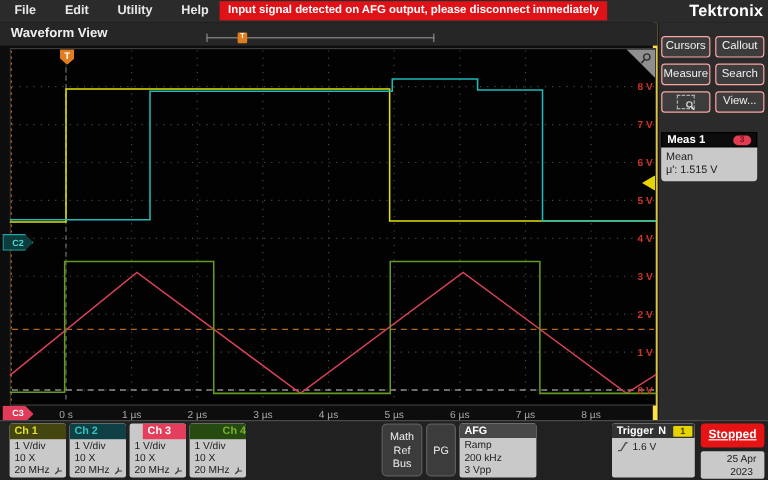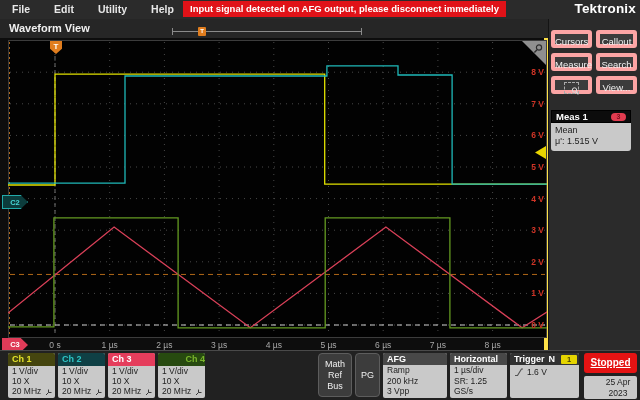--- a/index.html
+++ b/index.html
@@ -33,21 +33,21 @@
   
   .pos-badge { position:absolute; left:-6px; font-size:7.5px; font-weight:700; width:26px; height:14px; line-height:14px; text-align:center;
                clip-path:polygon(0 0,72% 0,100% 50%,72% 100%,0 100%); }
   #c2badge { top:155px; background:#0c3c3c; color:#49d8d8; border:1px solid #2aa; }
   #c3badge { top:298px; background:#e03b58; color:#fff; }
   
   #trig-arrow { position:absolute; right:1px; top:106px; width:11px; height:13px; background:#e8d400; clip-path:polygon(100% 0,100% 100%,0 50%); }
 
   
   #sidebar { position:absolute; left:549px; top:19px; width:91px; height:331px; background:#2b2b2b; }
-  .sbtn { position:absolute; width:41px; height:18px; background:#3c3c3c; border:4px solid #fca5a5; border-radius:3px;
+  .sbtn { position:absolute; width:41px; height:18px; background:#3c3c3c; border:1px solid #fca5a5; border-radius:3px;
           color:#f0f0f0; font-size:9.5px; text-align:center; line-height:16px; }
   .sbtn.icon-btn { line-height:14px; }
   .zoomicon { display:inline-block; width:15px; height:12px; border:1px dashed #aaa; position:relative; margin-top:2px; }
   .zoomicon svg { position:absolute; right:-2px; bottom:-3px; }
 
   #meas { position:absolute; left:2px; top:91px; width:80px; }
   #meas-head { height:13px; background:#0c0c0c; border:1px solid #000; display:flex; align-items:center; justify-content:space-between; padding:0 4px; }
   #meas-title { color:#fff; font-size:9.5px; font-weight:700; }
   #meas-badge { width:15px; height:8px; background:#e23c50; border-radius:4px; color:#7e1020; font-size:7px; font-weight:700; text-align:center; line-height:8px; }
   #meas-body { background:#c9c9c9; border-radius:0 0 3px 3px; padding:2px 4px 4px 4px; color:#1d1d1d; font-size:9px; line-height:11px; }
@@ -200,21 +200,21 @@
     <div class="chbadge" style="left:58px">
       <div class="ch-head" style="background: rgb(15, 64, 69); color: rgb(46, 198, 198);">Ch 2</div>
       <div class="ch-row">1 V/div</div>
       <div class="ch-row">10 X</div>
       <div class="ch-row">20 MHz</div>
       <svg class="probe-ic" width="8" height="8" viewBox="0 0 8 8">
           <path d="M1 7 L3.5 4.5 M3.5 1.5 v3 h3" stroke="#3a3a3a" stroke-width="1" fill="none"></path>
         </svg>
     </div>
     <div class="chbadge" style="left:108px">
-      <div class="ch-head" style="background: rgb(229, 61, 92); color: rgb(255, 255, 255);">Ch 3</div>
+      <div class="ch-head" style="background: rgb(229, 61, 92); color: rgb(255, 255, 255); margin-left: 11px;">Ch 3</div>
       <div class="ch-row">1 V/div</div>
       <div class="ch-row">10 X</div>
       <div class="ch-row">20 MHz</div>
       <svg class="probe-ic" width="8" height="8" viewBox="0 0 8 8">
           <path d="M1 7 L3.5 4.5 M3.5 1.5 v3 h3" stroke="#3a3a3a" stroke-width="1" fill="none"></path>
         </svg>
     </div>
     <div class="chbadge" style="left:158px">
       <div class="ch-head" style="background: rgb(39, 74, 16); color: rgb(122, 181, 44); text-align: right;">Ch 4</div>
       <div class="ch-row">1 V/div</div>
@@ -234,26 +234,20 @@
       <div>PG</div>
     </div>
 
     <div class="panel" style="left:383px;width:64px">
       <div class="panel-head">AFG</div>
       <div class="panel-row">Ramp</div>
       <div class="panel-row">200 kHz</div>
       <div class="panel-row">3 Vpp</div>
     </div>
 
-    <div class="panel" style="left:450px;width:57px">
-      <div class="panel-head">Horizontal</div>
-      <div class="panel-row">1 µs/div</div>
-      <div class="panel-row">SR: 1.25 GS/s</div>
-      <div class="panel-row">RL: 12.5 kpts</div>
-    </div>
 
     <div class="panel" style="left:510px;width:69px">
       <div class="panel-head" id="trig-head">
         <span>Trigger</span>
         <span>N</span>
         <span id="trig-src">1</span>
       </div>
       <div class="panel-row" id="trig-row">
         <svg width="10" height="10" viewBox="0 0 10 10">
             <path d="M1 8.5 h2.5 l4 -6.5 h1.5" stroke="#555" stroke-width="1.2" fill="none"></path>

